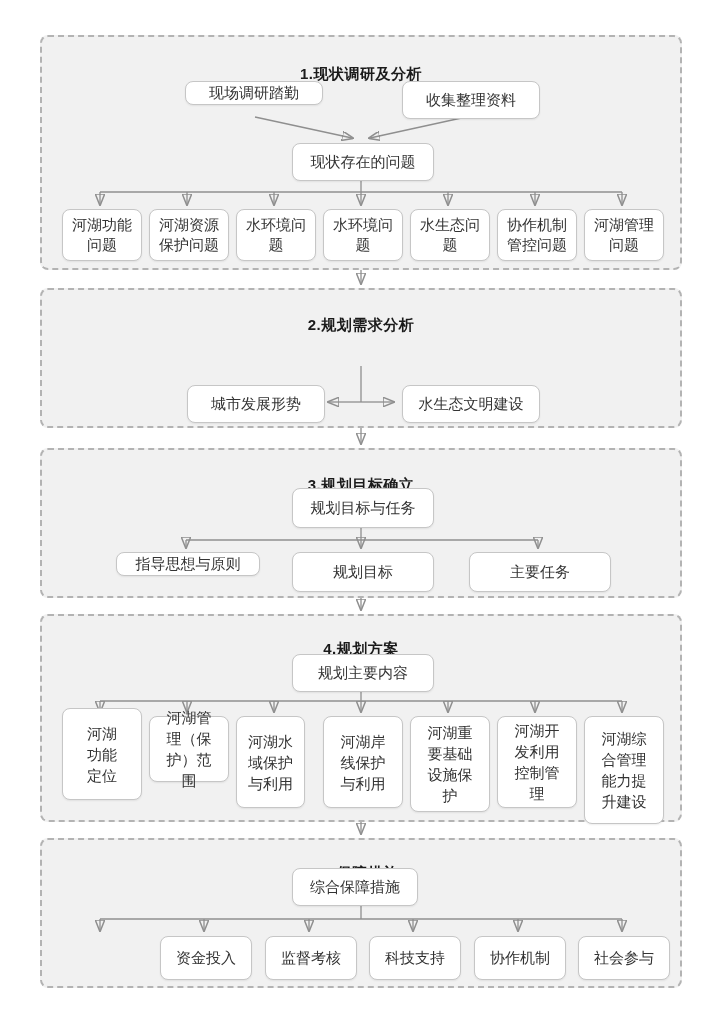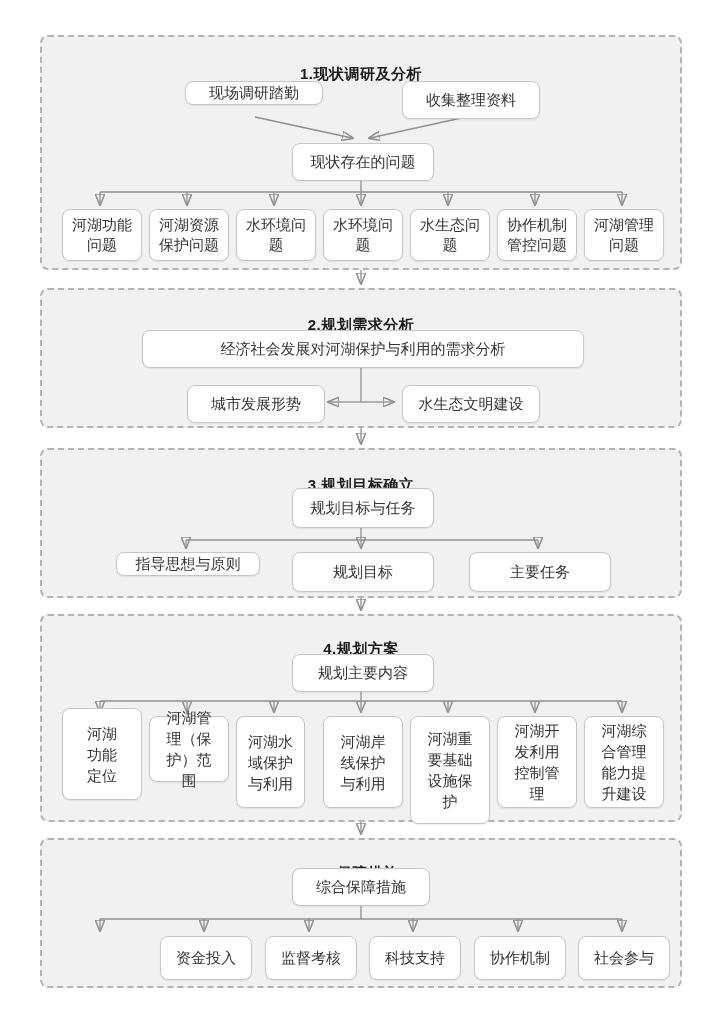--- a/index.html
+++ b/index.html
@@ -50,21 +50,20 @@
     <div class="node" style="left:368px;top:172px;width:80px;height:52px">水生态问
 题</div>
     <div class="node" style="left:455px;top:172px;width:80px;height:52px">协作机制
 管控问题</div>
     <div class="node" style="left:542px;top:172px;width:80px;height:52px">河湖管理
 问题</div>
   </section>
 
   <section class="panel" style="top:288px;height:140px">
     <div class="panel-title" style="top:14px">2.规划需求分析</div>
-    <div class="node" style="left:100px;top:40px;width:442px;height:38px">经济社会发展对河湖保护与利用的需求分析</div>
     <div class="node" style="left:145px;top:95px;width:138px;height:38px">城市发展形势</div>
     <div class="node" style="left:360px;top:95px;width:138px;height:38px">水生态文明建设</div>
   </section>
 
   <section class="panel" style="top:448px;height:150px">
     <div class="panel-title" style="top:14px">3.规划目标确立</div>
     <div class="node" style="left:250px;top:38px;width:142px;height:40px">规划目标与任务</div>
     <div class="node" style="left:74px;top:102px;width:144px;height:24px">指导思想与原则</div>
     <div class="node" style="left:250px;top:102px;width:142px;height:40px">规划目标</div>
     <div class="node" style="left:427px;top:102px;width:142px;height:40px">主要任务</div>
@@ -79,37 +78,37 @@
     <div class="node tall" style="left:107px;top:100px;width:80px;height:66px">河湖管
 理（保
 护）范
 围</div>
     <div class="node tall" style="left:194px;top:100px;width:69px;height:92px">河湖水
 域保护
 与利用</div>
     <div class="node tall" style="left:281px;top:100px;width:80px;height:92px">河湖岸
 线保护
 与利用</div>
-    <div class="node tall" style="left:368px;top:100px;width:80px;height:108px">河湖重
+    <div class="node tall" style="left:368px;top:100px;width:80px;height:96px">河湖重
 要基础
 设施保
 护</div>
     <div class="node tall" style="left:455px;top:100px;width:80px;height:92px">河湖开
 发利用
 控制管
 理</div>
-    <div class="node tall" style="left:542px;top:100px;width:80px;height:92px">河湖综
+    <div class="node tall" style="left:542px;top:100px;width:80px;height:108px">河湖综
 合管理
 能力提
 升建设</div>
   </section>
 
   <section class="panel" style="top:838px;height:150px">
     <div class="panel-title" style="top:12px">5.保障措施</div>
-    <div class="node" style="left:250px;top:28px;width:138px;height:38px">综合保障措施</div>
+    <div class="node" style="left:250px;top:28px;width:126px;height:38px">综合保障措施</div>
     <div class="node" style="left:118px;top:96px;width:92px;height:44px">资金投入</div>
     <div class="node" style="left:223px;top:96px;width:92px;height:44px">监督考核</div>
     <div class="node" style="left:327px;top:96px;width:92px;height:44px">科技支持</div>
     <div class="node" style="left:432px;top:96px;width:92px;height:44px">协作机制</div>
     <div class="node" style="left:536px;top:96px;width:92px;height:44px">社会参与</div>
   </section>
 
   <svg class="wires" width="720" height="1018" viewBox="0 0 720 1018">
     <defs>
       <marker id="ah" viewBox="0 0 10 8" refX="8.5" refY="4" markerWidth="9" markerHeight="7.2" orient="auto">

